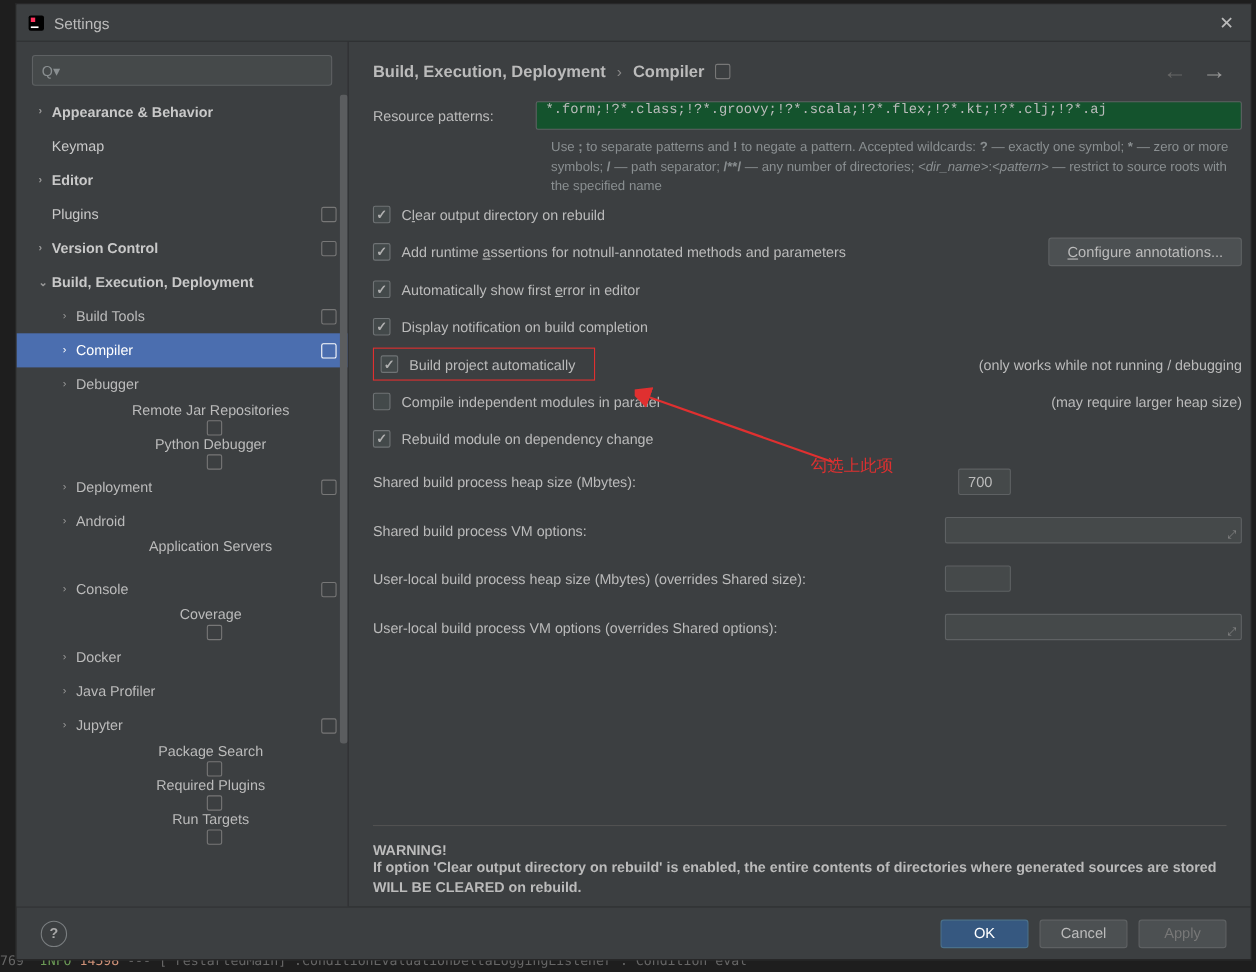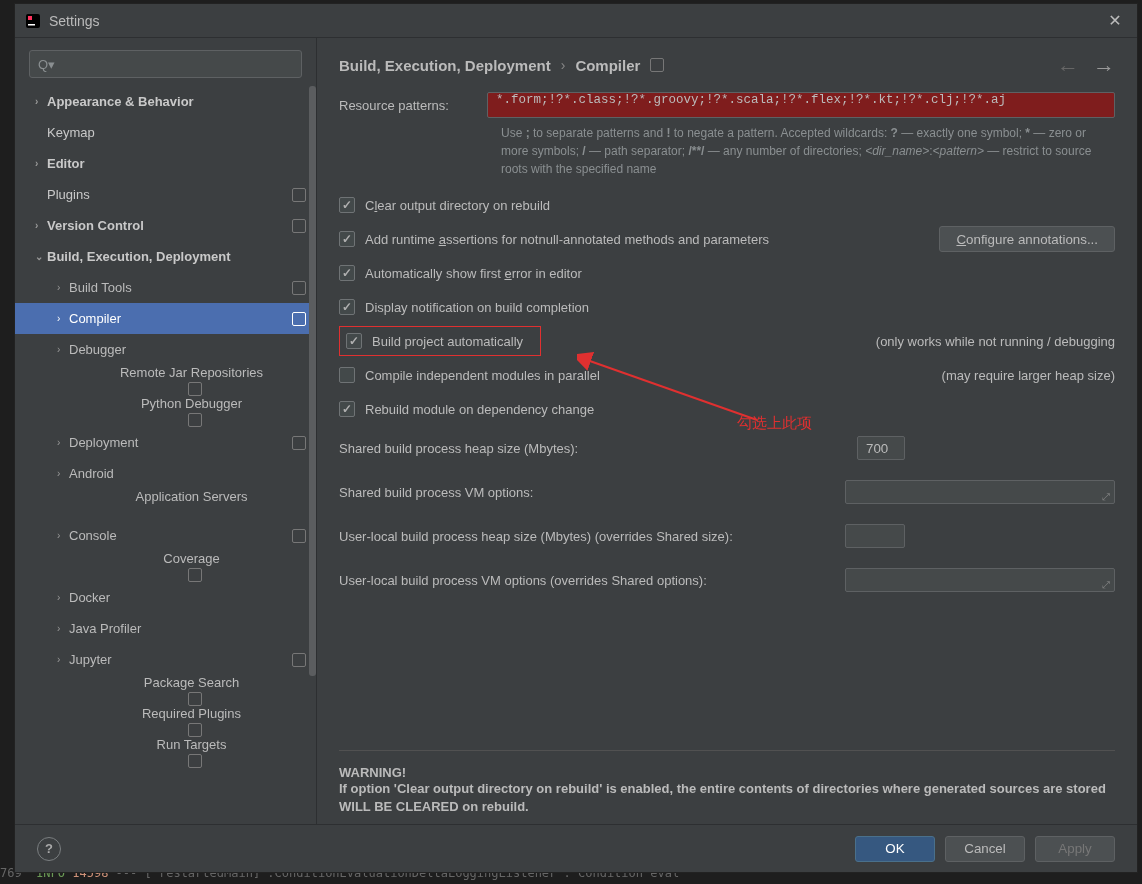--- a/index.html
+++ b/index.html
@@ -161,52 +161,52 @@
   .crumbrow .spacer { flex: 1; }
   .nav-arrows {
     display: flex;
     gap: 14px;
     color: #666;
     font-size: 22px;
   }
   .nav-arrows .right { color: #999; }
   .content {
     flex: 1;
-    padding: 4px 22px 10px 22px;
+    padding: 4px 8px 10px 22px;
     overflow: hidden;
     position: relative;
   }
   .row {
     display: flex;
     align-items: center;
     margin-bottom: 6px;
   }
   .field-label {
     width: 148px;
     color: #bbbbbb;
   }
   .text-input {
     flex: 1;
     height: 26px;
     border: 1px solid #5e6163;
-    background: #7f1d1d;
+    background: #14532d;
     color: #bbbbbb;
     padding: 0 8px;
     font-family: "Consolas","Courier New",monospace;
     font-size: 12.5px;
     border-radius: 2px;
     overflow: hidden;
     white-space: nowrap;
   }
   .hint {
     color: #8a8f91;
     font-size: 12px;
     line-height: 1.5;
     margin-left: 162px;
-    margin-bottom: 10px;
+    margin-bottom: 0;
   }
   .hint i { font-style: italic; }
   .check-row {
     display: flex;
     align-items: center;
     height: 34px;
   }
   .check-row .chk {
     width: 16px; height: 16px;
     border: 1px solid #6f7375;

